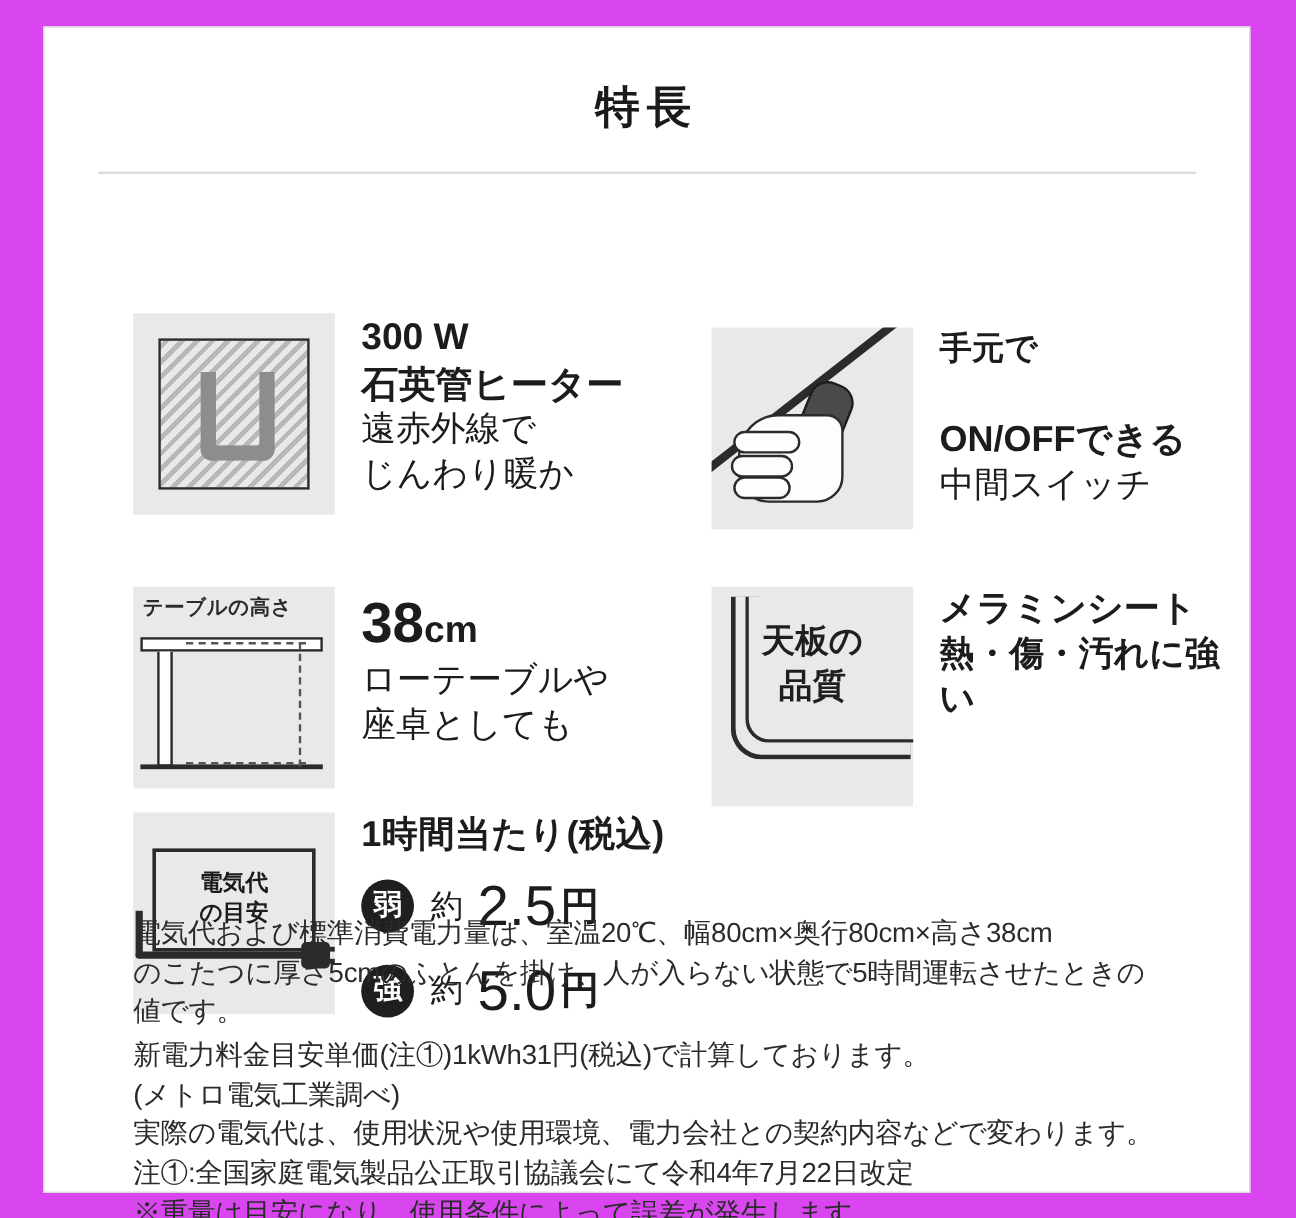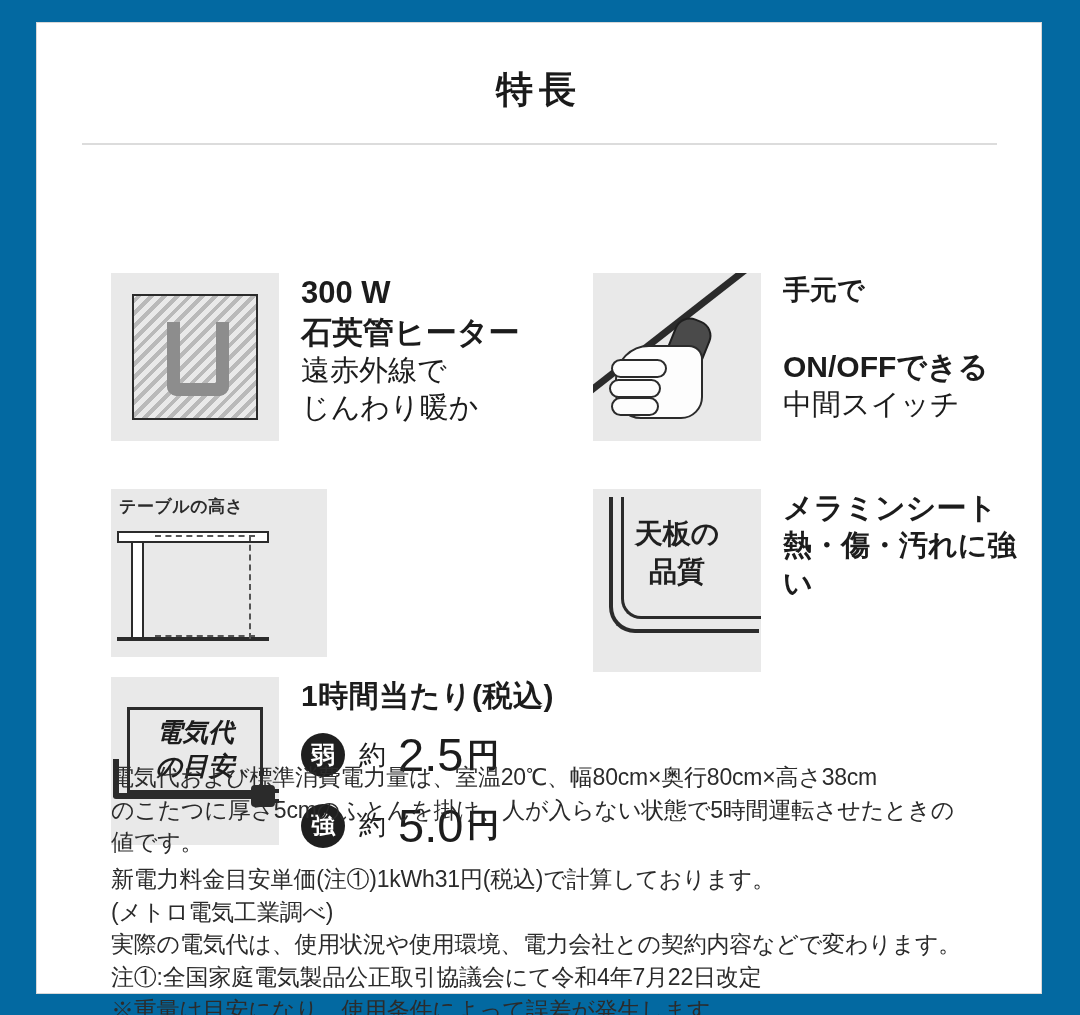--- a/index.html
+++ b/index.html
@@ -11,21 +11,21 @@
     width: 1080px;
     height: 1015px;
     font-family: "Liberation Sans", sans-serif;
     color: #1c1c1c;
     overflow: hidden;
   }
   .page {
     position: relative;
     width: 1080px;
     height: 1015px;
-    background: #0369a1;
+    background: #d946ef;
   }
   .panel {
     position: absolute;
     left: 36px;
     top: 22px;
     width: 1006px;
     height: 972px;
     border: 1px solid #d8d8d8;
     background: #ffffff;
     box-sizing: border-box;
@@ -61,21 +61,21 @@
     position: relative;
     flex: none;
     overflow: hidden;
   }
   .txt {
     margin-left: 22px;
     line-height: 1.28;
   }
 
   
-  #feat-heater { left: 74px; top: 128px; }
+  #feat-heater { left: 74px; top: 116px; }
   #feat-heater .thumb { width: 168px; height: 168px; }
   .heater-box {
     position: absolute; left: 21px; top: 21px;
     width: 126px; height: 126px;
     border: 2px solid #2b2b2b;
     background: repeating-linear-gradient(
         -45deg, #e9e9e9 0 5px, #b9b9b9 5px 9px);
     box-sizing: border-box;
   }
   .heater-u {
@@ -129,21 +129,21 @@
     border: 2px solid #2b2b2b;
     border-radius: 12px;
     height: 15px;
   }
   #feat-switch .line1 { font-size: 27px; font-weight: bold; }
   #feat-switch .line2 { font-size: 30px; font-weight: bold; margin-top: 40px; }
   #feat-switch .line3 { font-size: 29px; }
 
   
   #feat-height { left: 74px; top: 344px; }
-  #feat-height .thumb { width: 168px; height: 168px; padding-left: 48px; }
+  #feat-height .thumb { width: 168px; height: 168px; }
   .tbl-caption {
     position: absolute; left: 8px; top: 6px;
     font-size: 17px; font-weight: bold; color: #2b2b2b;
     letter-spacing: .5px;
   }
   .tbl-top {
     position: absolute; left: 6px; top: 42px;
     width: 152px; height: 12px;
     background: #ffffff; border: 2px solid #2b2b2b;
     box-sizing: border-box;
@@ -213,23 +213,22 @@
   
   #feat-cost { left: 74px; top: 532px; }
   #feat-cost .thumb { width: 168px; height: 168px; }
   .cost-label {
     position: absolute; left: 16px; top: 30px;
     width: 136px; height: 86px;
     border: 3px solid #2b2b2b;
     background: #e9e9e9;
     display: flex; flex-direction: column;
     align-items: center; justify-content: center;
-    font-size: 26px; font-weight: bold; line-height: 1.3;
-    box-sizing: border-box;
-    font-style: italic;
+    font-size: 19px; font-weight: bold; line-height: 1.3;
+    box-sizing: border-box;
   }
   .cord {
     position: absolute; left: 2px; top: 116px;
     width: 150px; height: 6px;
     background: #2b2b2b;
     border-radius: 3px;
   }
   .cord-v {
     position: absolute; left: 2px; top: 82px;
     width: 6px; height: 38px;
@@ -321,20 +320,27 @@
 
       <div class="feat" id="feat-height">
         <div class="thumb">
           <div class="tbl-caption">テーブルの高さ</div>
           <div class="tbl-top"></div>
           <div class="tbl-leg"></div>
           <div class="tbl-base"></div>
           <div class="dash-h1"></div>
           <div class="dash-h2"></div>
           <div class="dash-v"></div>
+        </div>
+        <div class="txt">
+          <div>
+            <span class="num">38</span><span class="unit">cm</span>
+          </div>
+          <div class="line2">ローテーブルや</div>
+          <div class="line3">座卓としても</div>
         </div>
       </div>
 
       <div class="feat" id="feat-plate">
         <div class="thumb">
           <div class="plate-shape"></div>
           <div class="plate-shape2"></div>
           <div class="plate-text">
             <div>天板の</div>
             <div>品質</div>

